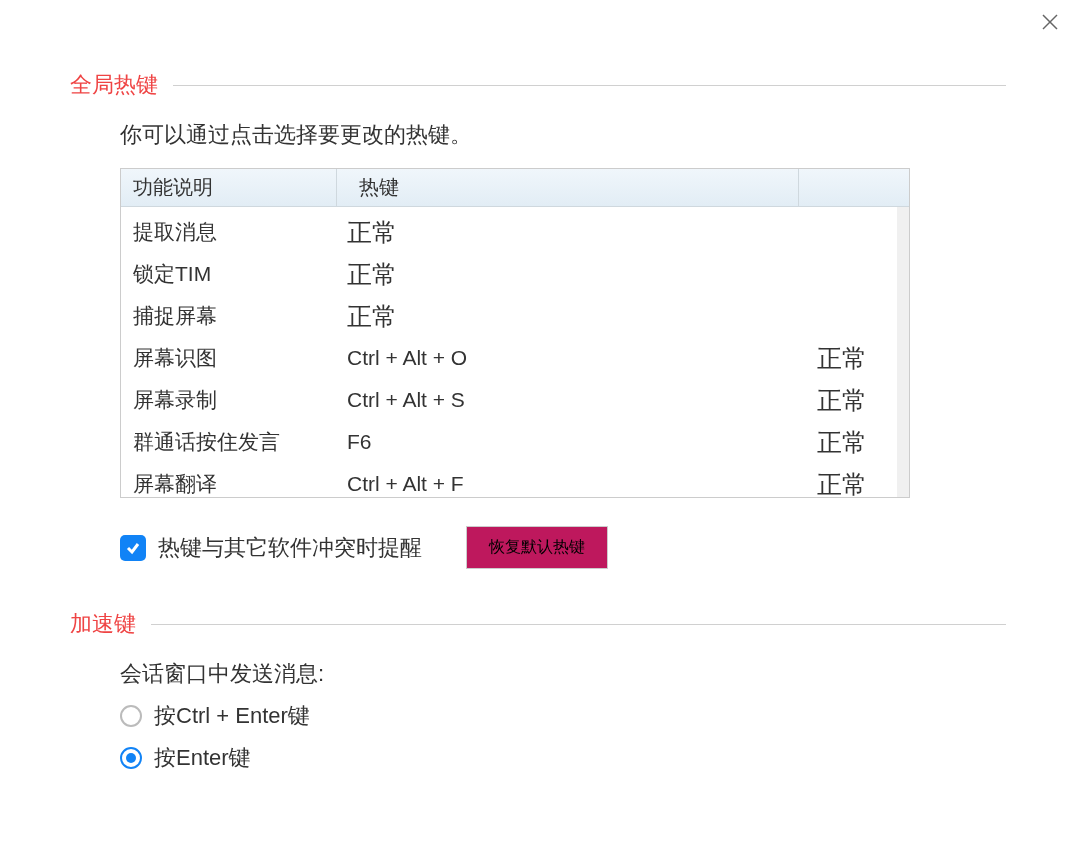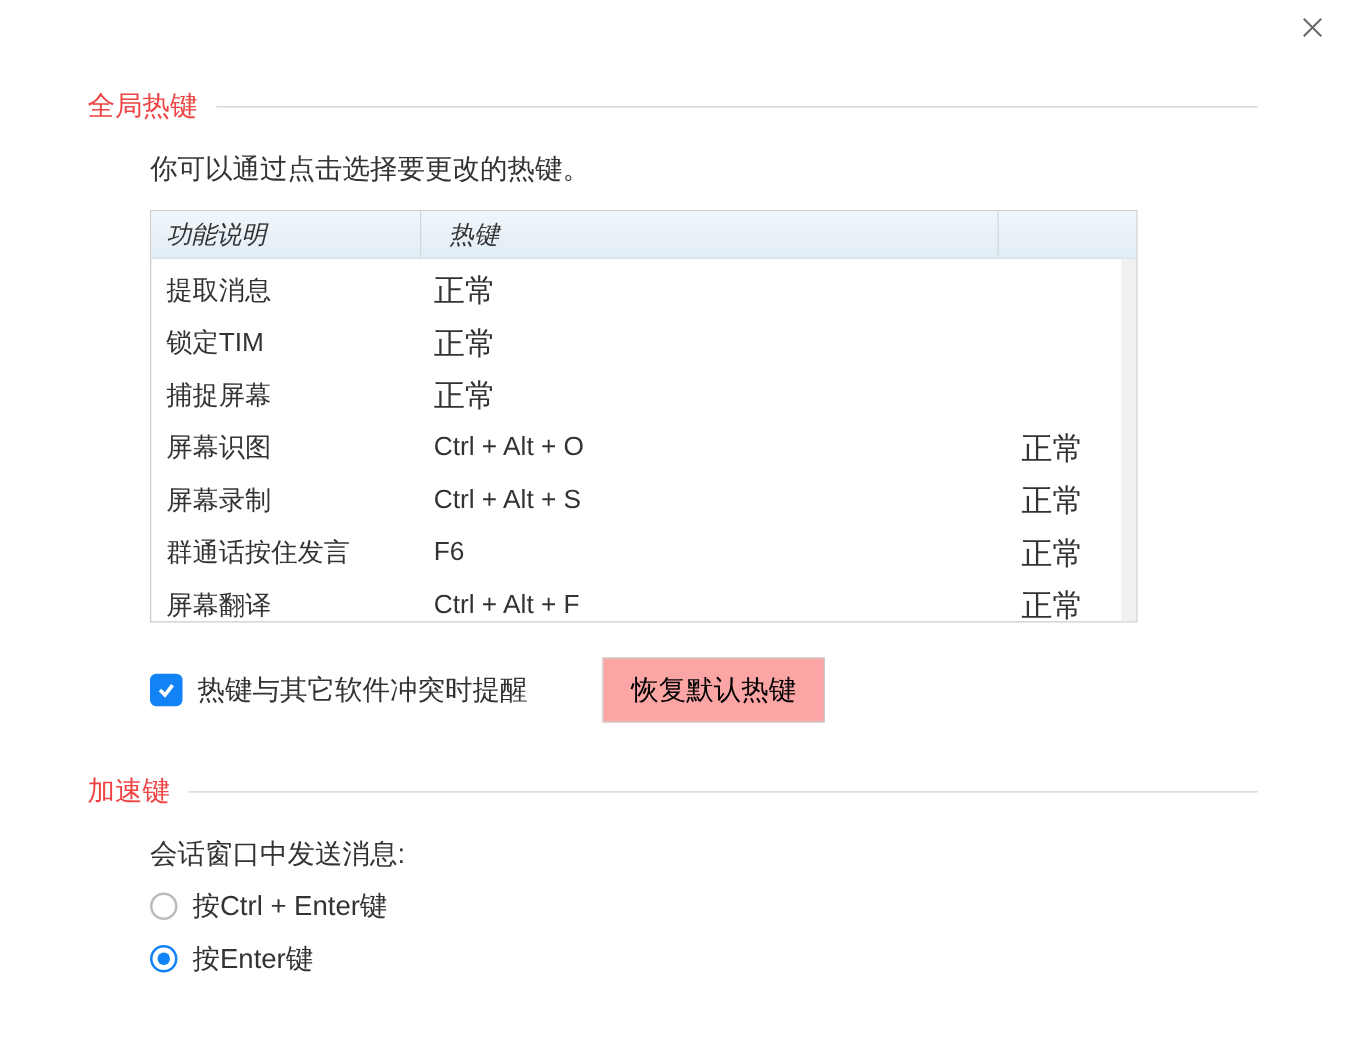--- a/index.html
+++ b/index.html
@@ -64,21 +64,20 @@
     }
     .hotkey-table {
       width: 100%;
     }
     .hotkey-header {
       display: flex;
       background: linear-gradient(to bottom, #f0f6fb, #e2edf5);
       border-bottom: 1px solid #cfd8de;
       height: 38px;
       align-items: center;
-      font-style: italic;
     }
     .hotkey-header-col1 {
       width: 216px;
       padding-left: 12px;
       font-size: 20px;
       border-right: 1px solid #cfd8de;
       height: 100%;
       display: flex;
       align-items: center;
     }
@@ -131,21 +130,21 @@
     .highlighted {
       display: inline-block;
       border: 3px solid #e63226;
       padding: 0px 8px;
       margin-left: -8px;
     }
     .controls-row {
       display: flex;
       align-items: center;
       margin-top: 28px;
-      gap: 60px;
+      gap: 44px;
     }
     .checkbox-group {
       display: flex;
       align-items: center;
       gap: 12px;
     }
     .checkbox {
       width: 26px;
       height: 26px;
       background: #1183f6;
@@ -157,23 +156,23 @@
     .checkbox svg {
       stroke: #ffffff;
       stroke-width: 3;
       fill: none;
     }
     .checkbox-label {
       font-size: 22px;
     }
     .restore-btn {
       border: 1px solid #cccccc;
-      background: #fca5a5;
+      background: #be185d;
       padding: 10px 22px;
-      font-size: 22px;
+      font-size: 16px;
       cursor: pointer;
       font-family: inherit;
     }
     .section2 {
       margin-top: 40px;
     }
     .radio-group {
       padding-left: 50px;
     }
     .radio-heading {

